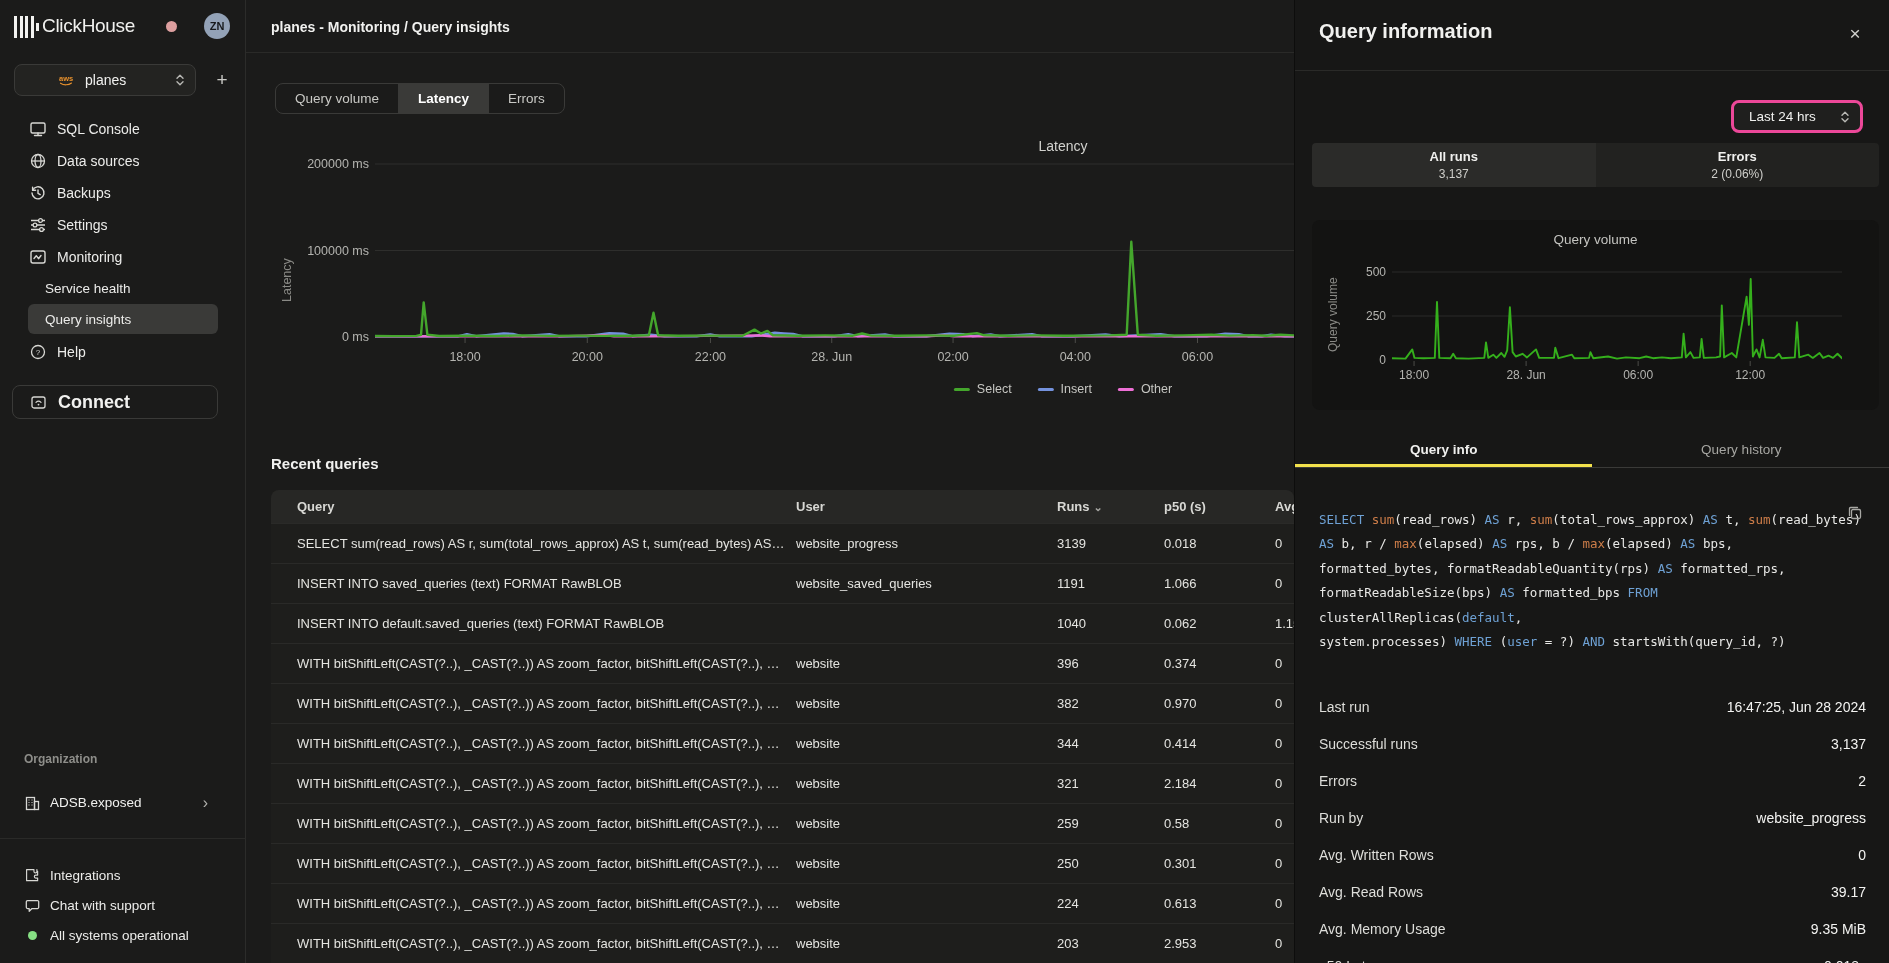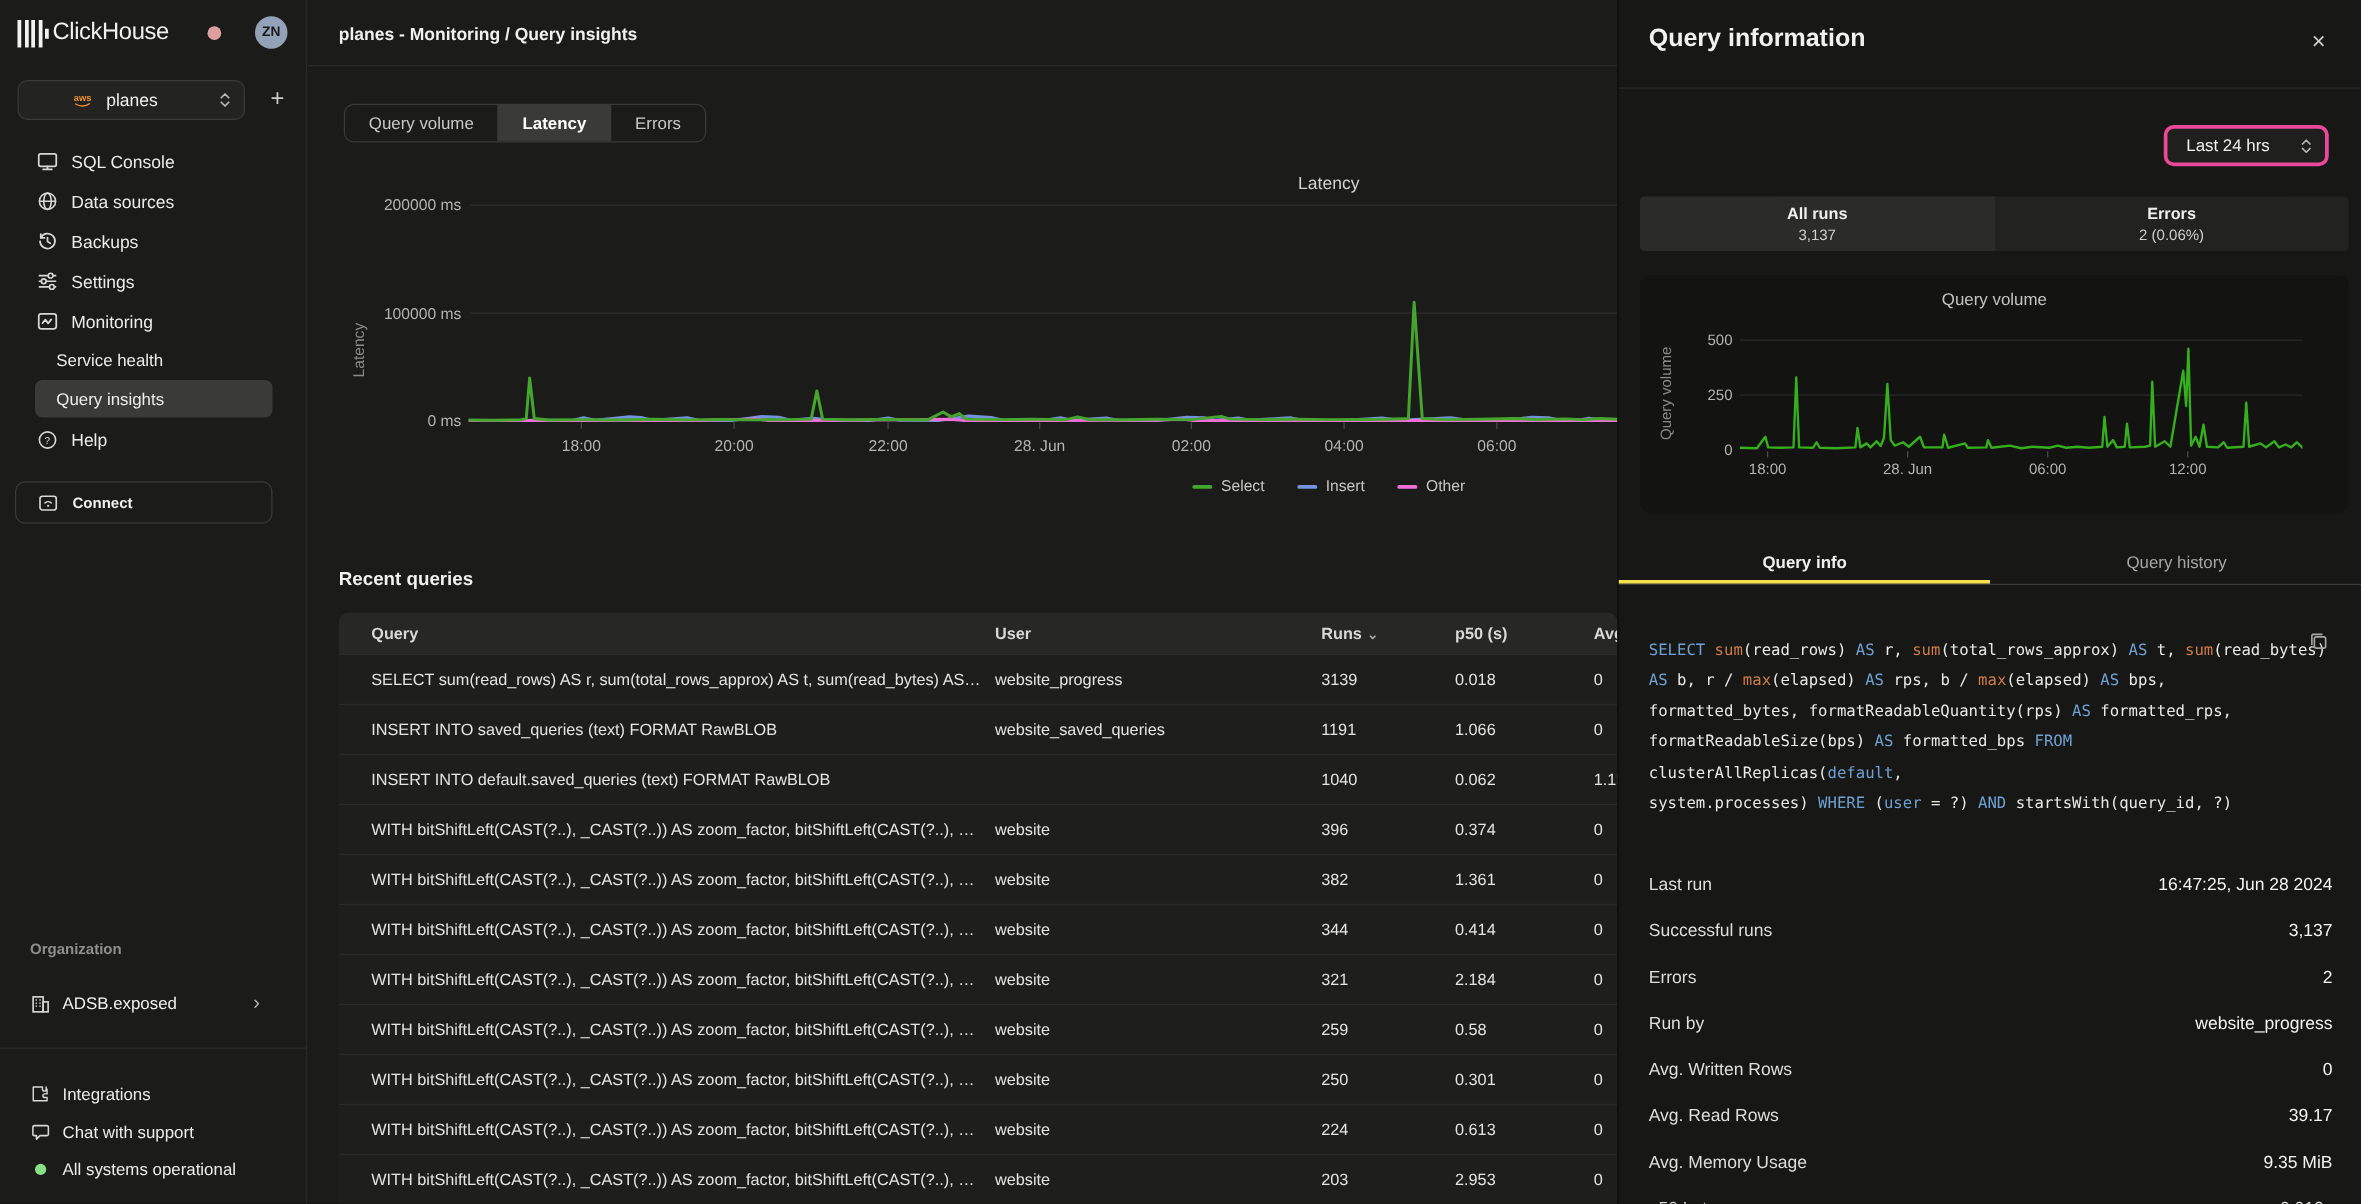--- a/index.html
+++ b/index.html
@@ -21,21 +21,21 @@
   .ws-select .updown { margin-left:auto; margin-right:10px; }
   .ws-add { position:absolute; left:208px; top:66px; width:28px; height:28px; font-size:19px; color:#c9c9c5; display:flex; align-items:center; justify-content:center; cursor:pointer; }
   .nav-item { position:absolute; left:0; width:246px; height:32px; display:flex; align-items:center; cursor:pointer; }
   .nav-item .ic { position:absolute; left:29px; width:18px; height:18px; display:flex; align-items:center; justify-content:center; }
   .nav-item .lbl { position:absolute; left:57px; font-size:14px; color:#ececea; }
   .sub-item { position:absolute; left:28px; width:190px; height:30px; display:flex; align-items:center; border-radius:6px; cursor:pointer; }
   .sub-item .lbl { margin-left:17px; font-size:13.5px; color:#ececea; }
   .sub-item.active { background:#3a3a38; }
   .connect-btn { position:absolute; left:12px; top:385px; width:206px; height:34px; border:1px solid #3a3a38; border-radius:8px; display:flex; align-items:center; cursor:pointer; }
   .connect-btn .ic { margin-left:17px; }
-  .connect-btn .lbl { margin-left:11px; font-size:12px; font-weight:600; color:#f1f1ef; }
+  .connect-btn .lbl { margin-left:11px; font-size:18px; font-weight:600; color:#f1f1ef; }
   .org-label { position:absolute; left:24px; top:752px; font-size:12px; color:#8e8e8a; font-weight:600; }
   .org-row { position:absolute; left:0; top:788px; width:246px; height:32px; cursor:pointer; }
   .org-row .ic { position:absolute; left:24px; top:7px; }
   .org-row .lbl { position:absolute; left:50px; top:7px; font-size:13.5px; }
   .org-row .chev { position:absolute; right:38px; top:6px; font-size:16px; color:#b0b0ac; }
   .side-divider { position:absolute; left:0; top:838px; width:246px; height:1px; background:#2a2a28; }
   .foot-item { position:absolute; left:0; width:274px; height:30px; cursor:pointer; }
   .foot-item .ic { position:absolute; left:24px; top:6px; width:17px; height:17px; display:flex; align-items:center; justify-content:center; }
   .foot-item .lbl { position:absolute; left:50px; top:7px; font-size:13.5px; color:#ececea; }
   .status-dot { width:9px; height:9px; border-radius:50%; background:#86df83; }
@@ -76,21 +76,21 @@
   .sort-ic { font-size:11px; color:#a6a6a2; margin-left:4px; }
 
   
   #panel { position:absolute; left:1294px; top:0; width:595px; height:963px; background:#171716; border-left:1px solid #0d0d0c; }
   #panel-title { position:absolute; left:24px; top:20px; font-size:20px; font-weight:700; }
   #panel-close { position:absolute; left:548px; top:22px; width:24px; height:24px; font-size:19px; color:#d0d0cc; display:flex; align-items:center; justify-content:center; cursor:pointer; }
   .panel-divider { position:absolute; left:0; top:70px; width:595px; height:1px; background:#2a2a28; }
   .range-select { position:absolute; left:436px; top:100px; width:132px; height:33px; border:3px solid #ec4899; background:#1f1f1e; border-radius:8px; display:flex; align-items:center; cursor:pointer; }
   .range-select .lbl { margin-left:15px; font-size:13.5px; }
   .range-select .updown { margin-left:auto; margin-right:10px; }
-  .sum-tabs { position:absolute; left:17px; top:157px; width:567px; height:44px; display:flex; border-radius:4px; overflow:hidden; }
+  .sum-tabs { position:absolute; left:17px; top:143px; width:567px; height:44px; display:flex; border-radius:4px; overflow:hidden; }
   .sum-tab { flex:1; text-align:center; cursor:pointer; padding-top:6px; }
   .sum-tab.active { background:#2b2b29; }
   .sum-tab.inactive { background:#222220; }
   .sum-tab .t1 { font-size:13px; font-weight:600; color:#f0f0ee; }
   .sum-tab .t2 { font-size:12px; color:#cfcfcb; margin-top:3px; }
 
   #vol-card { position:absolute; left:17px; top:220px; width:567px; height:190px; background:#131312; border-radius:8px; }
   .vol-title { position:absolute; left:50%; top:12px; transform:translateX(-50%); font-size:13.5px; color:#c4c4c0; }
   .ylab-mini { position:absolute; left:14px; top:40px; height:110px; width:14px; writing-mode:vertical-rl; transform:rotate(180deg); text-align:center; font-size:12px; color:#8a8a86; }
   .ytick-wrap-mini { position:absolute; left:30px; top:0; width:44px; height:160px; }
@@ -358,21 +358,21 @@
           <span class="cell cell-query">WITH bitShiftLeft(CAST(?..), _CAST(?..)) AS zoom_factor, bitShiftLeft(CAST(?..), ? ...</span>
           <span class="cell cell-user">website</span>
           <span class="cell cell-runs">396</span>
           <span class="cell cell-p50">0.374</span>
           <span class="cell cell-avg">0</span>
         </div>
         <div class="trow">
           <span class="cell cell-query">WITH bitShiftLeft(CAST(?..), _CAST(?..)) AS zoom_factor, bitShiftLeft(CAST(?..), ? ...</span>
           <span class="cell cell-user">website</span>
           <span class="cell cell-runs">382</span>
-          <span class="cell cell-p50">1.361</span>
+          <span class="cell cell-p50">0.970</span>
           <span class="cell cell-avg">0</span>
         </div>
         <div class="trow">
           <span class="cell cell-query">WITH bitShiftLeft(CAST(?..), _CAST(?..)) AS zoom_factor, bitShiftLeft(CAST(?..), ? ...</span>
           <span class="cell cell-user">website</span>
           <span class="cell cell-runs">344</span>
           <span class="cell cell-p50">0.414</span>
           <span class="cell cell-avg">0</span>
         </div>
         <div class="trow">

